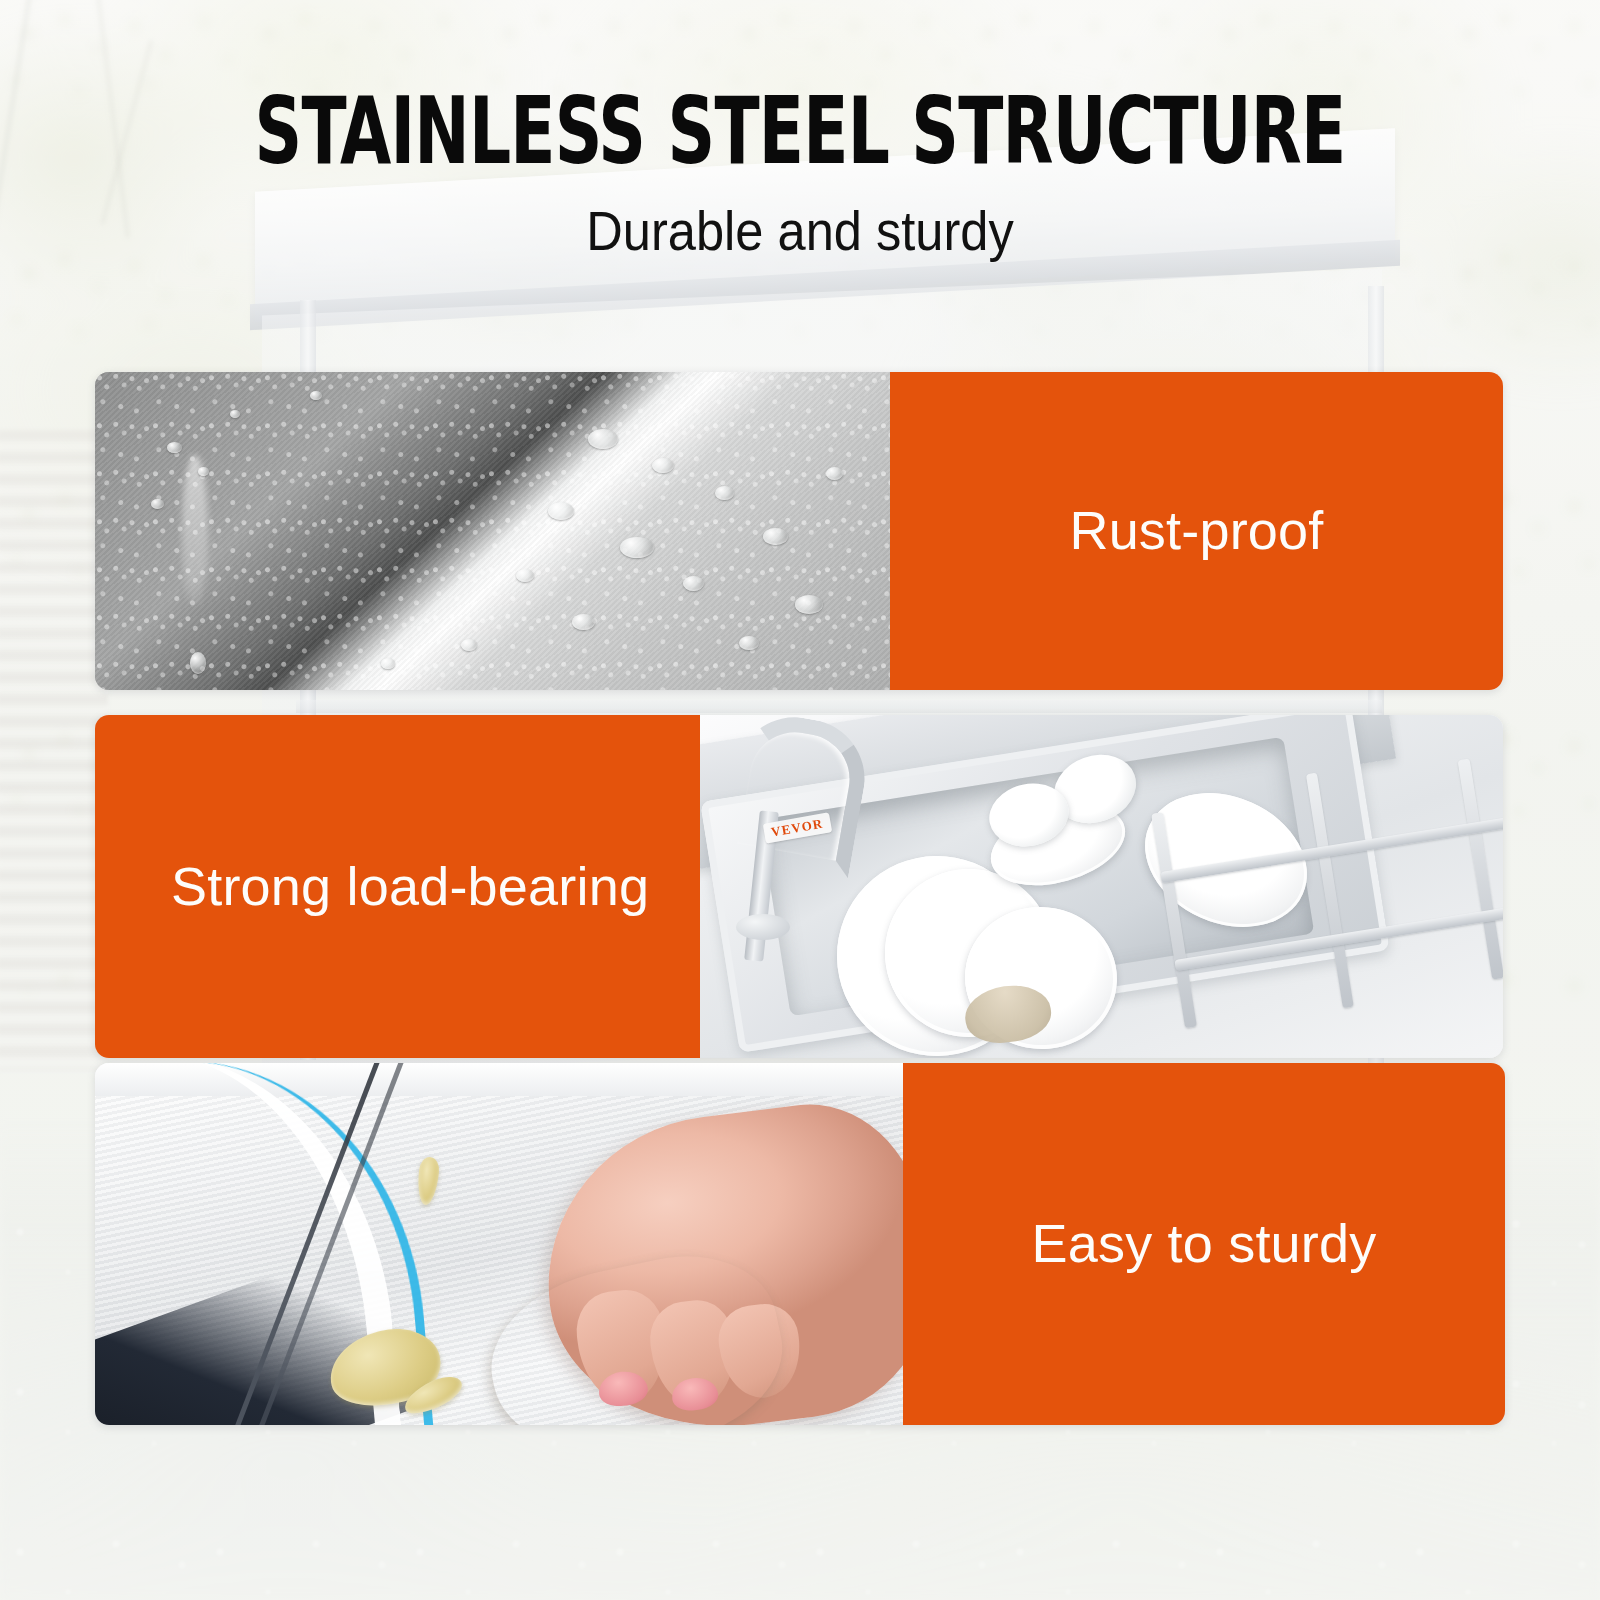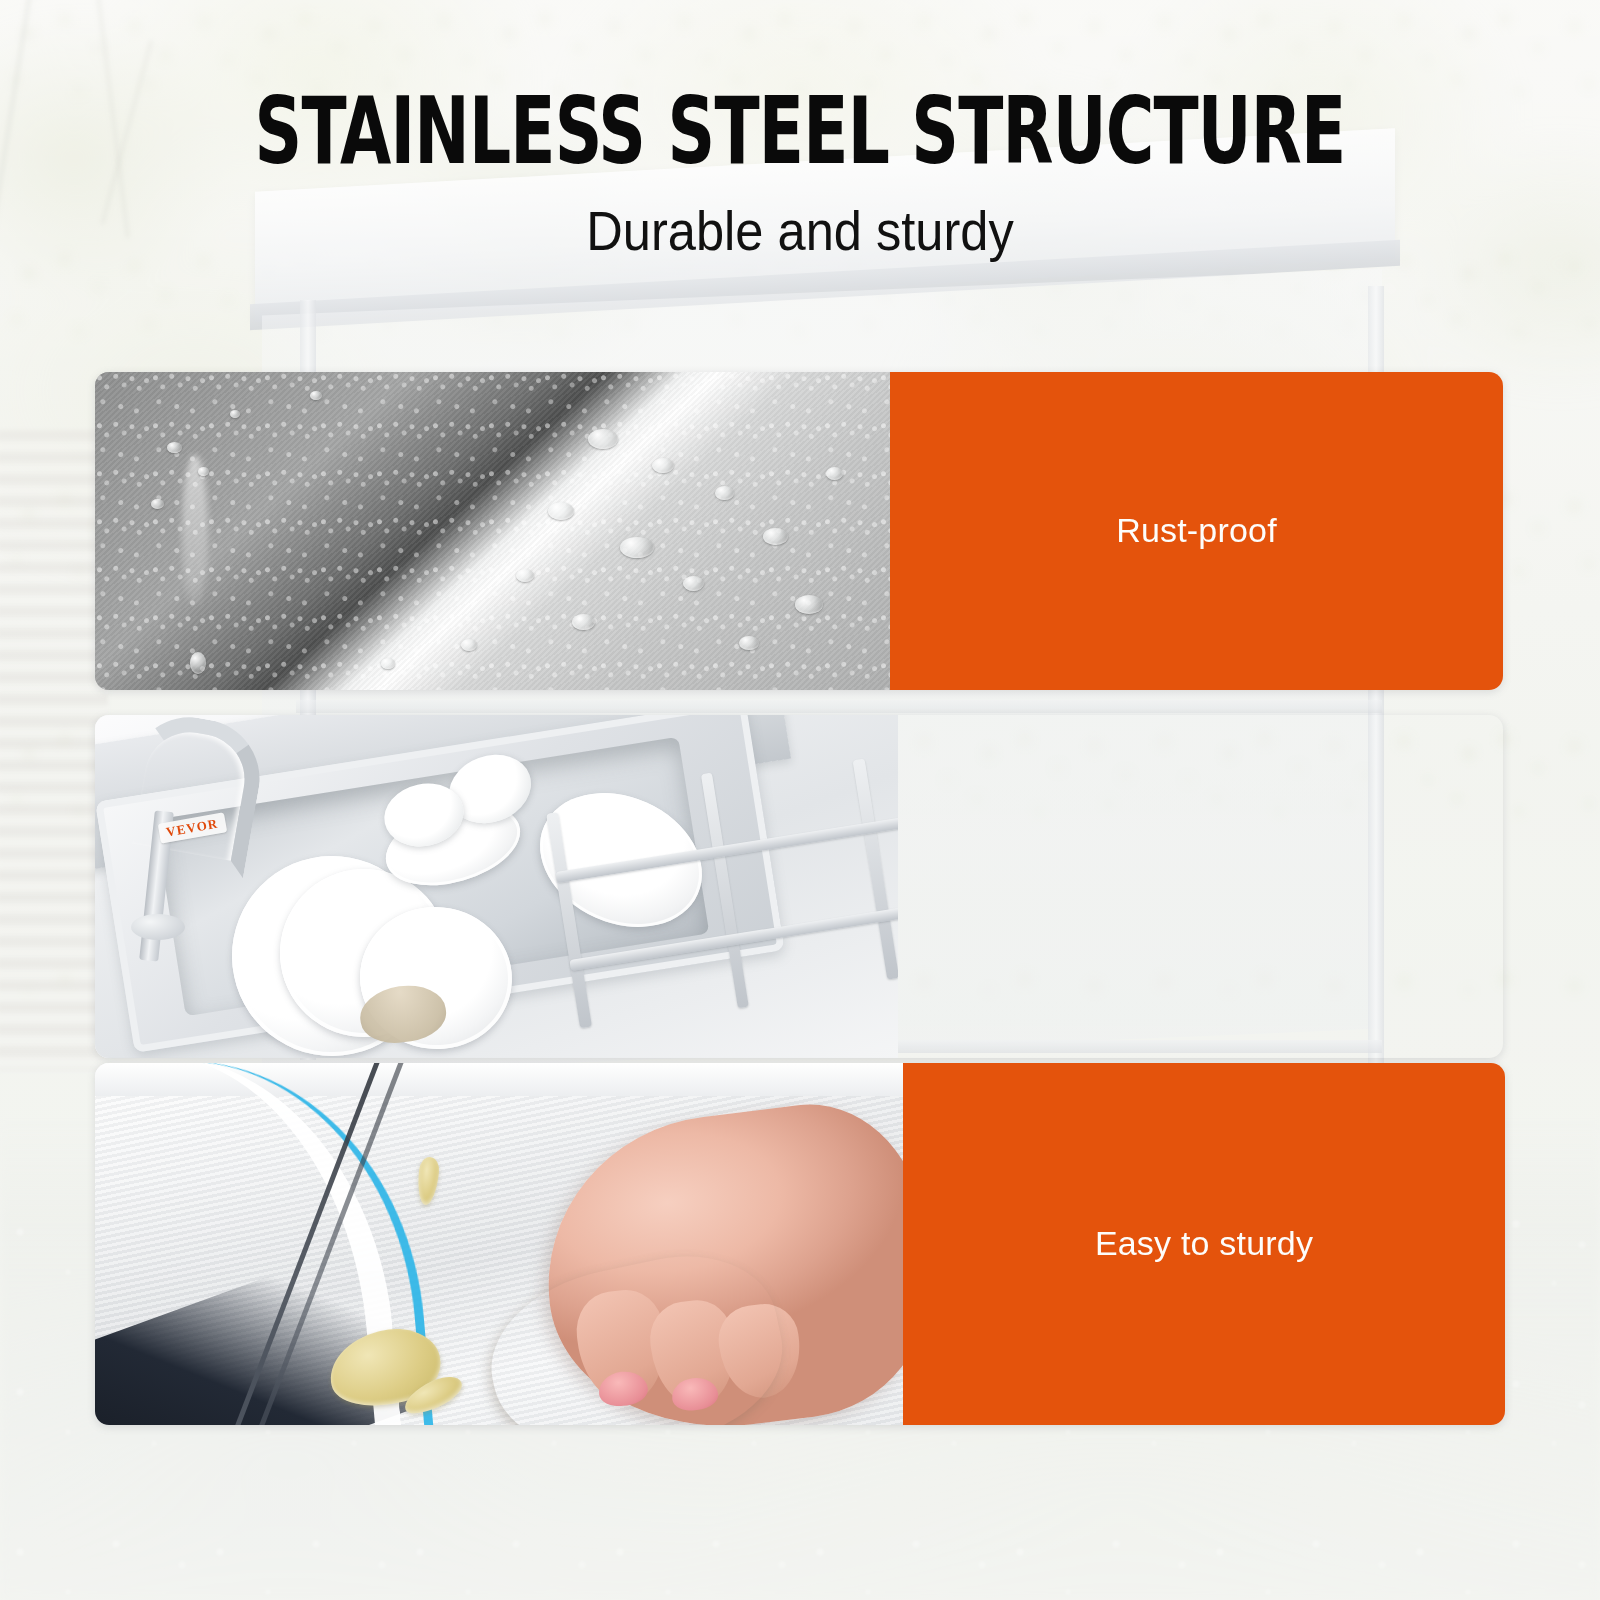--- a/index.html
+++ b/index.html
@@ -148,21 +148,21 @@
   
   .row{ position:absolute; display:flex; overflow:hidden; }
   .panel{ position:relative; overflow:hidden; flex:none; }
 
   .orange{
     background:#e4530c;
     display:flex; align-items:center;
   }
   .orange .caption{
     color:#fdfdfb;
-    font-size:34px;
+    font-size:54px;
     line-height:1.1;
     letter-spacing:.2px;
     width:100%;
   }
   .cap-center{ text-align:center; padding:0 24px; }
   .cap-left{ text-align:left; padding-left:76px; }
 
   
   #row-1{ left:95px; top:372px; width:1408px; height:318px;
           border-radius:14px; box-shadow:0 2px 9px rgba(110,115,125,.20); }
@@ -459,20 +459,23 @@
   </div>
 
   <div class="panel orange" id="panel-rustproof">
     <div class="caption cap-center">Rust-proof</div>
   </div>
 
 </div>
 
 <div class="row" id="row-2">
 
+  <div class="panel orange" id="panel-loadbearing">
+    <div class="caption cap-left">Strong load-bearing</div>
+  </div>
 
   <div class="panel" id="panel-dishes">
     <div id="photo-dishes">
       <div class="sk-deck"></div>
       <div class="sk-backsplash"></div>
       <div class="sk-rim"></div>
       <div class="sk-basin"></div>
 
       <div class="sk-faucet-arc"></div>
       <div class="sk-faucet-col"></div>

